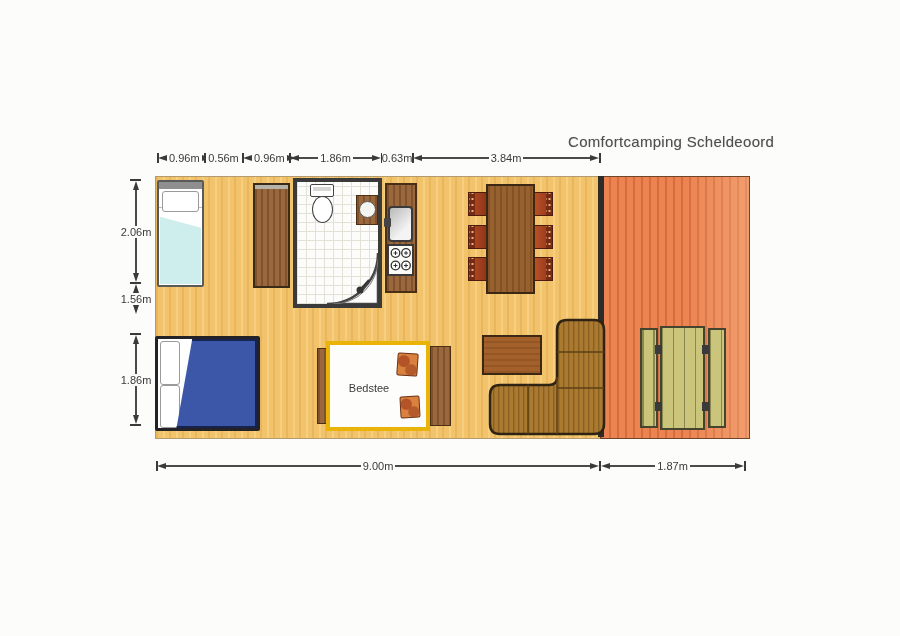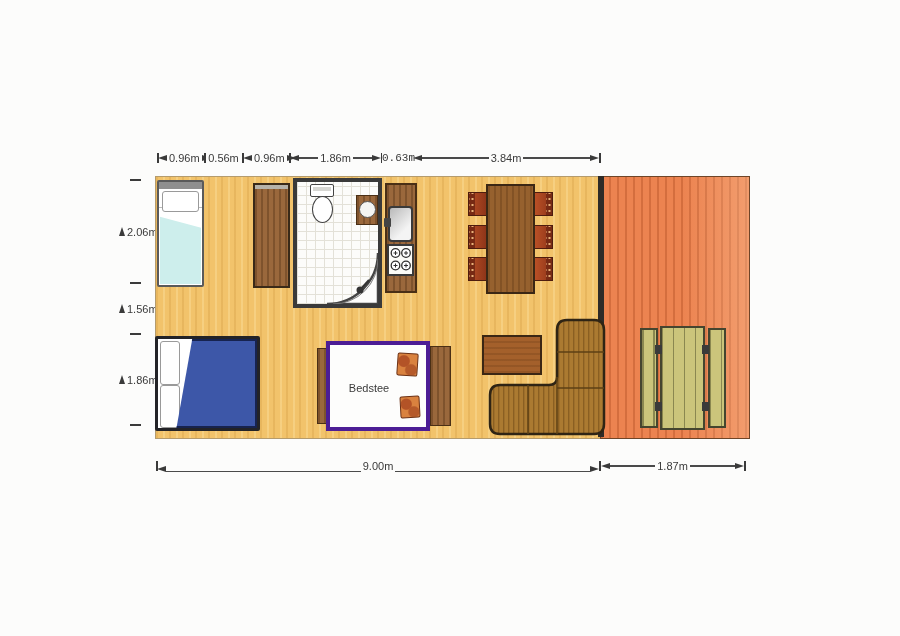--- a/index.html
+++ b/index.html
@@ -5,21 +5,21 @@
   html,body{margin:0;padding:0;background:#fff;}
   .canvas{position:relative;width:900px;height:636px;background:#fcfcfb;overflow:hidden;
           font-family:"Liberation Sans",sans-serif;color:#3c3c3c;}
   .abs{position:absolute;}
   
   .dimseg{position:absolute;display:flex;align-items:center;height:12px;}
   .dimline{flex:1;height:1.2px;background:#4a4a4a;min-width:2px;}
   .dimlabel{font-size:11px;line-height:12px;color:#3a3a3a;background:#fcfcfb;padding:0 2px;white-space:nowrap;}
   .arrL{width:0;height:0;border-top:3px solid transparent;border-bottom:3px solid transparent;border-right:9px solid #3a3a3a;}
   .arrR{width:0;height:0;border-top:3px solid transparent;border-bottom:3px solid transparent;border-left:9px solid #3a3a3a;}
-  .vdim{position:absolute;display:flex;flex-direction:row;align-items:center;width:34px;}
+  .vdim{position:absolute;display:flex;flex-direction:column;align-items:center;width:34px;}
   .vline{flex:1;width:1.2px;background:#4a4a4a;min-height:2px;}
   .arrU{width:0;height:0;border-left:3px solid transparent;border-right:3px solid transparent;border-bottom:9px solid #3a3a3a;}
   .arrD{width:0;height:0;border-left:3px solid transparent;border-right:3px solid transparent;border-top:9px solid #3a3a3a;}
   .tickV{position:absolute;width:1.5px;height:10px;background:#3a3a3a;}
   .tickH{position:absolute;width:11px;height:1.5px;background:#3a3a3a;}
   
   .floor{background:#f2c36b;background-image:
      repeating-linear-gradient(90deg,rgba(190,130,40,.20) 0 2px,rgba(0,0,0,0) 2px 7px,rgba(255,236,180,.30) 7px 9px,rgba(0,0,0,0) 9px 13px);
      border:1px solid #b49b6d;}
   .terrace{background:#ec8350;background-image:
@@ -37,20 +37,21 @@
   .cushion{position:absolute;background:#d9823f;
      background-image:radial-gradient(circle at 30% 35%,#b35327 0 28%,rgba(0,0,0,0) 34%),radial-gradient(circle at 70% 75%,#b55a2a 0 25%,rgba(0,0,0,0) 32%);
      border:1.5px solid #6b3014;border-radius:2px;box-sizing:border-box;}
   .pillow{background:#fff;border:1px solid #9a9a9a;border-radius:3px;}
 </style>
 </head>
 <body>
 
 <div class="canvas">
 
+  <div class="abs title" style="left:568px;top:133px;">Comfortcamping Scheldeoord</div>
 
   <div class="tickV" style="left:157px;top:153px;"></div>
   <div class="tickV" style="left:204px;top:153px;"></div>
   <div class="tickV" style="left:242px;top:153px;"></div>
   <div class="tickV" style="left:289px;top:153px;"></div>
   <div class="tickV" style="left:381px;top:153px;"></div>
   <div class="tickV" style="left:412px;top:153px;"></div>
   <div class="tickV" style="left:599px;top:153px;"></div>
 
   <div class="dimseg" style="left:158px;top:152px;width:46px;">
@@ -66,21 +67,21 @@
     <span class="dimlabel">0.96m</span>
     <span class="arrR"></span>
   </div>
   <div class="dimseg" style="left:290px;top:152px;width:91px;">
     <span class="arrL"></span>
       <span class="dimline"></span>
     <span class="dimlabel">1.86m</span>
     <span class="dimline"></span>
       <span class="arrR"></span>
   </div>
-  <div class="dimseg" style="left:382px;top:152px;width:30px;justify-content:flex-start;font-family:Liberation Mono, monospace;">
+  <div class="dimseg" style="left:382px;top:152px;width:30px;justify-content:center;">
     <span class="dimlabel" style="padding:0;">0.63m</span>
   </div>
   <div class="dimseg" style="left:413px;top:152px;width:186px;">
     <span class="arrL"></span>
       <span class="dimline"></span>
     <span class="dimlabel">3.84m</span>
     <span class="dimline"></span>
       <span class="arrR"></span>
   </div>
 
@@ -106,21 +107,21 @@
       <span class="vline"></span>
     <span class="dimlabel">1.86m</span>
     <span class="vline"></span>
       <span class="arrD"></span>
   </div>
 
   <div class="tickV" style="left:156px;top:461px;"></div>
   <div class="tickV" style="left:599px;top:461px;"></div>
   <div class="tickV" style="left:744px;top:461px;"></div>
 
-  <div class="dimseg" style="left:157px;top:460px;width:442px;align-items:flex-end;">
+  <div class="dimseg" style="left:157px;top:460px;width:442px;">
     <span class="arrL"></span>
       <span class="dimline"></span>
     <span class="dimlabel">9.00m</span>
     <span class="dimline"></span>
       <span class="arrR"></span>
   </div>
   <div class="dimseg" style="left:601px;top:460px;width:143px;">
     <span class="arrL"></span>
       <span class="dimline"></span>
     <span class="dimlabel">1.87m</span>
@@ -199,21 +200,21 @@
   <div class="chair" style="left:534px;top:257px;">
       <div class="chairband" style="right:0;"></div>
     </div>
 
   <div class="abs" style="left:486px;top:184px;width:49px;height:110px;background:#96612e;
        background-image:repeating-linear-gradient(90deg,rgba(60,30,5,.22) 0 2px,rgba(0,0,0,0) 2px 6px);
        border:2px solid #3b2714;box-sizing:border-box;"></div>
 
   <div class="abs wood" style="left:317px;top:348px;width:10px;height:76px;border:1px solid #4a2f15;box-sizing:border-box;"></div>
   <div class="abs wood" style="left:430px;top:346px;width:21px;height:80px;border:1px solid #4a2f15;box-sizing:border-box;"></div>
-  <div class="abs" style="left:326px;top:341px;width:104px;height:90px;background:#fdfdfc;border:4px solid #4c1d95;box-sizing:border-box;">
+  <div class="abs" style="left:326px;top:341px;width:104px;height:90px;background:#fdfdfc;border:4px solid #eab308;box-sizing:border-box;">
     <div class="abs" style="left:4px;top:37px;width:70px;text-align:center;font-size:11px;color:#3a3a3a;">Bedstee</div>
     <div class="cushion" style="right:8px;top:8px;width:21px;height:23px;transform:rotate(4deg);"></div>
     <div class="cushion" style="right:6px;bottom:9px;width:20px;height:22px;transform:rotate(-3deg);"></div>
   </div>
 
   <div class="abs" style="left:155px;top:336px;width:105px;height:95px;background:#fff;border:3px solid #232327;border-radius:2px;box-sizing:border-box;">
     <div class="abs pillow" style="left:2px;top:2px;width:18px;height:42px;"></div>
     <div class="abs pillow" style="left:2px;top:46px;width:18px;height:41px;"></div>
     <div class="abs" style="left:16px;top:0px;right:0px;bottom:0px;background:#3d57a8;
          clip-path:polygon(22% 0%,100% 0%,100% 100%,3% 100%);

